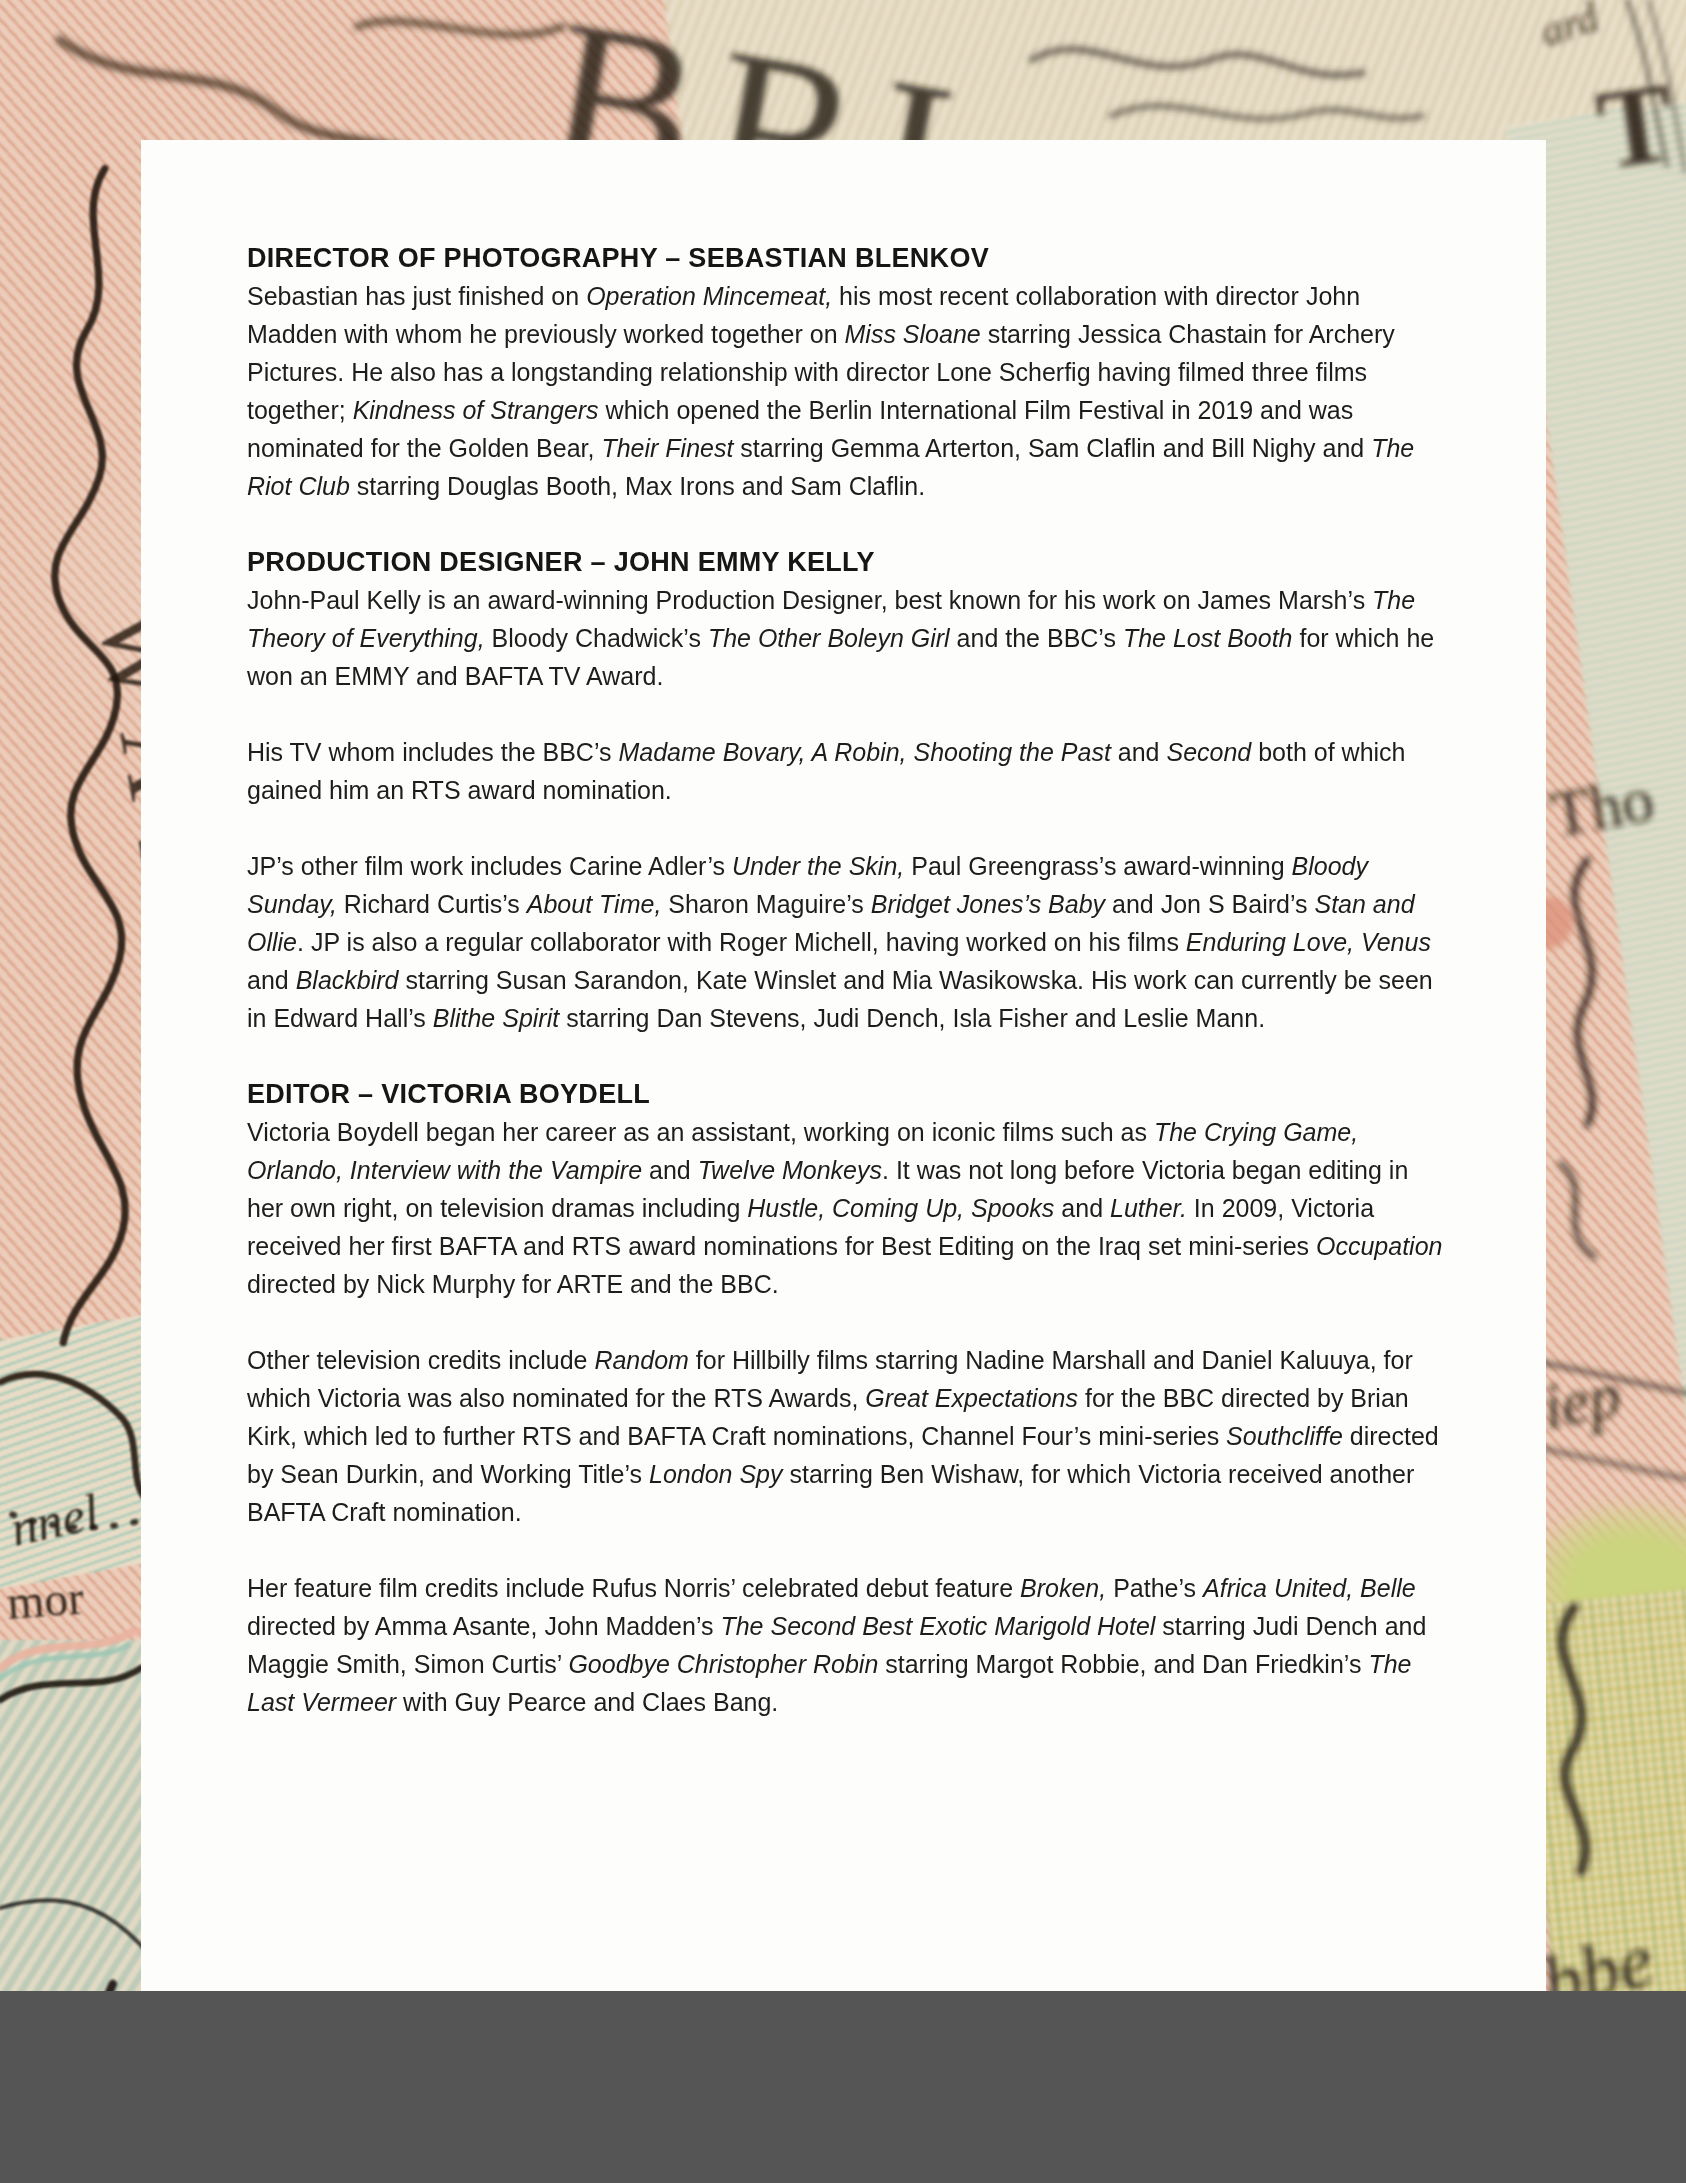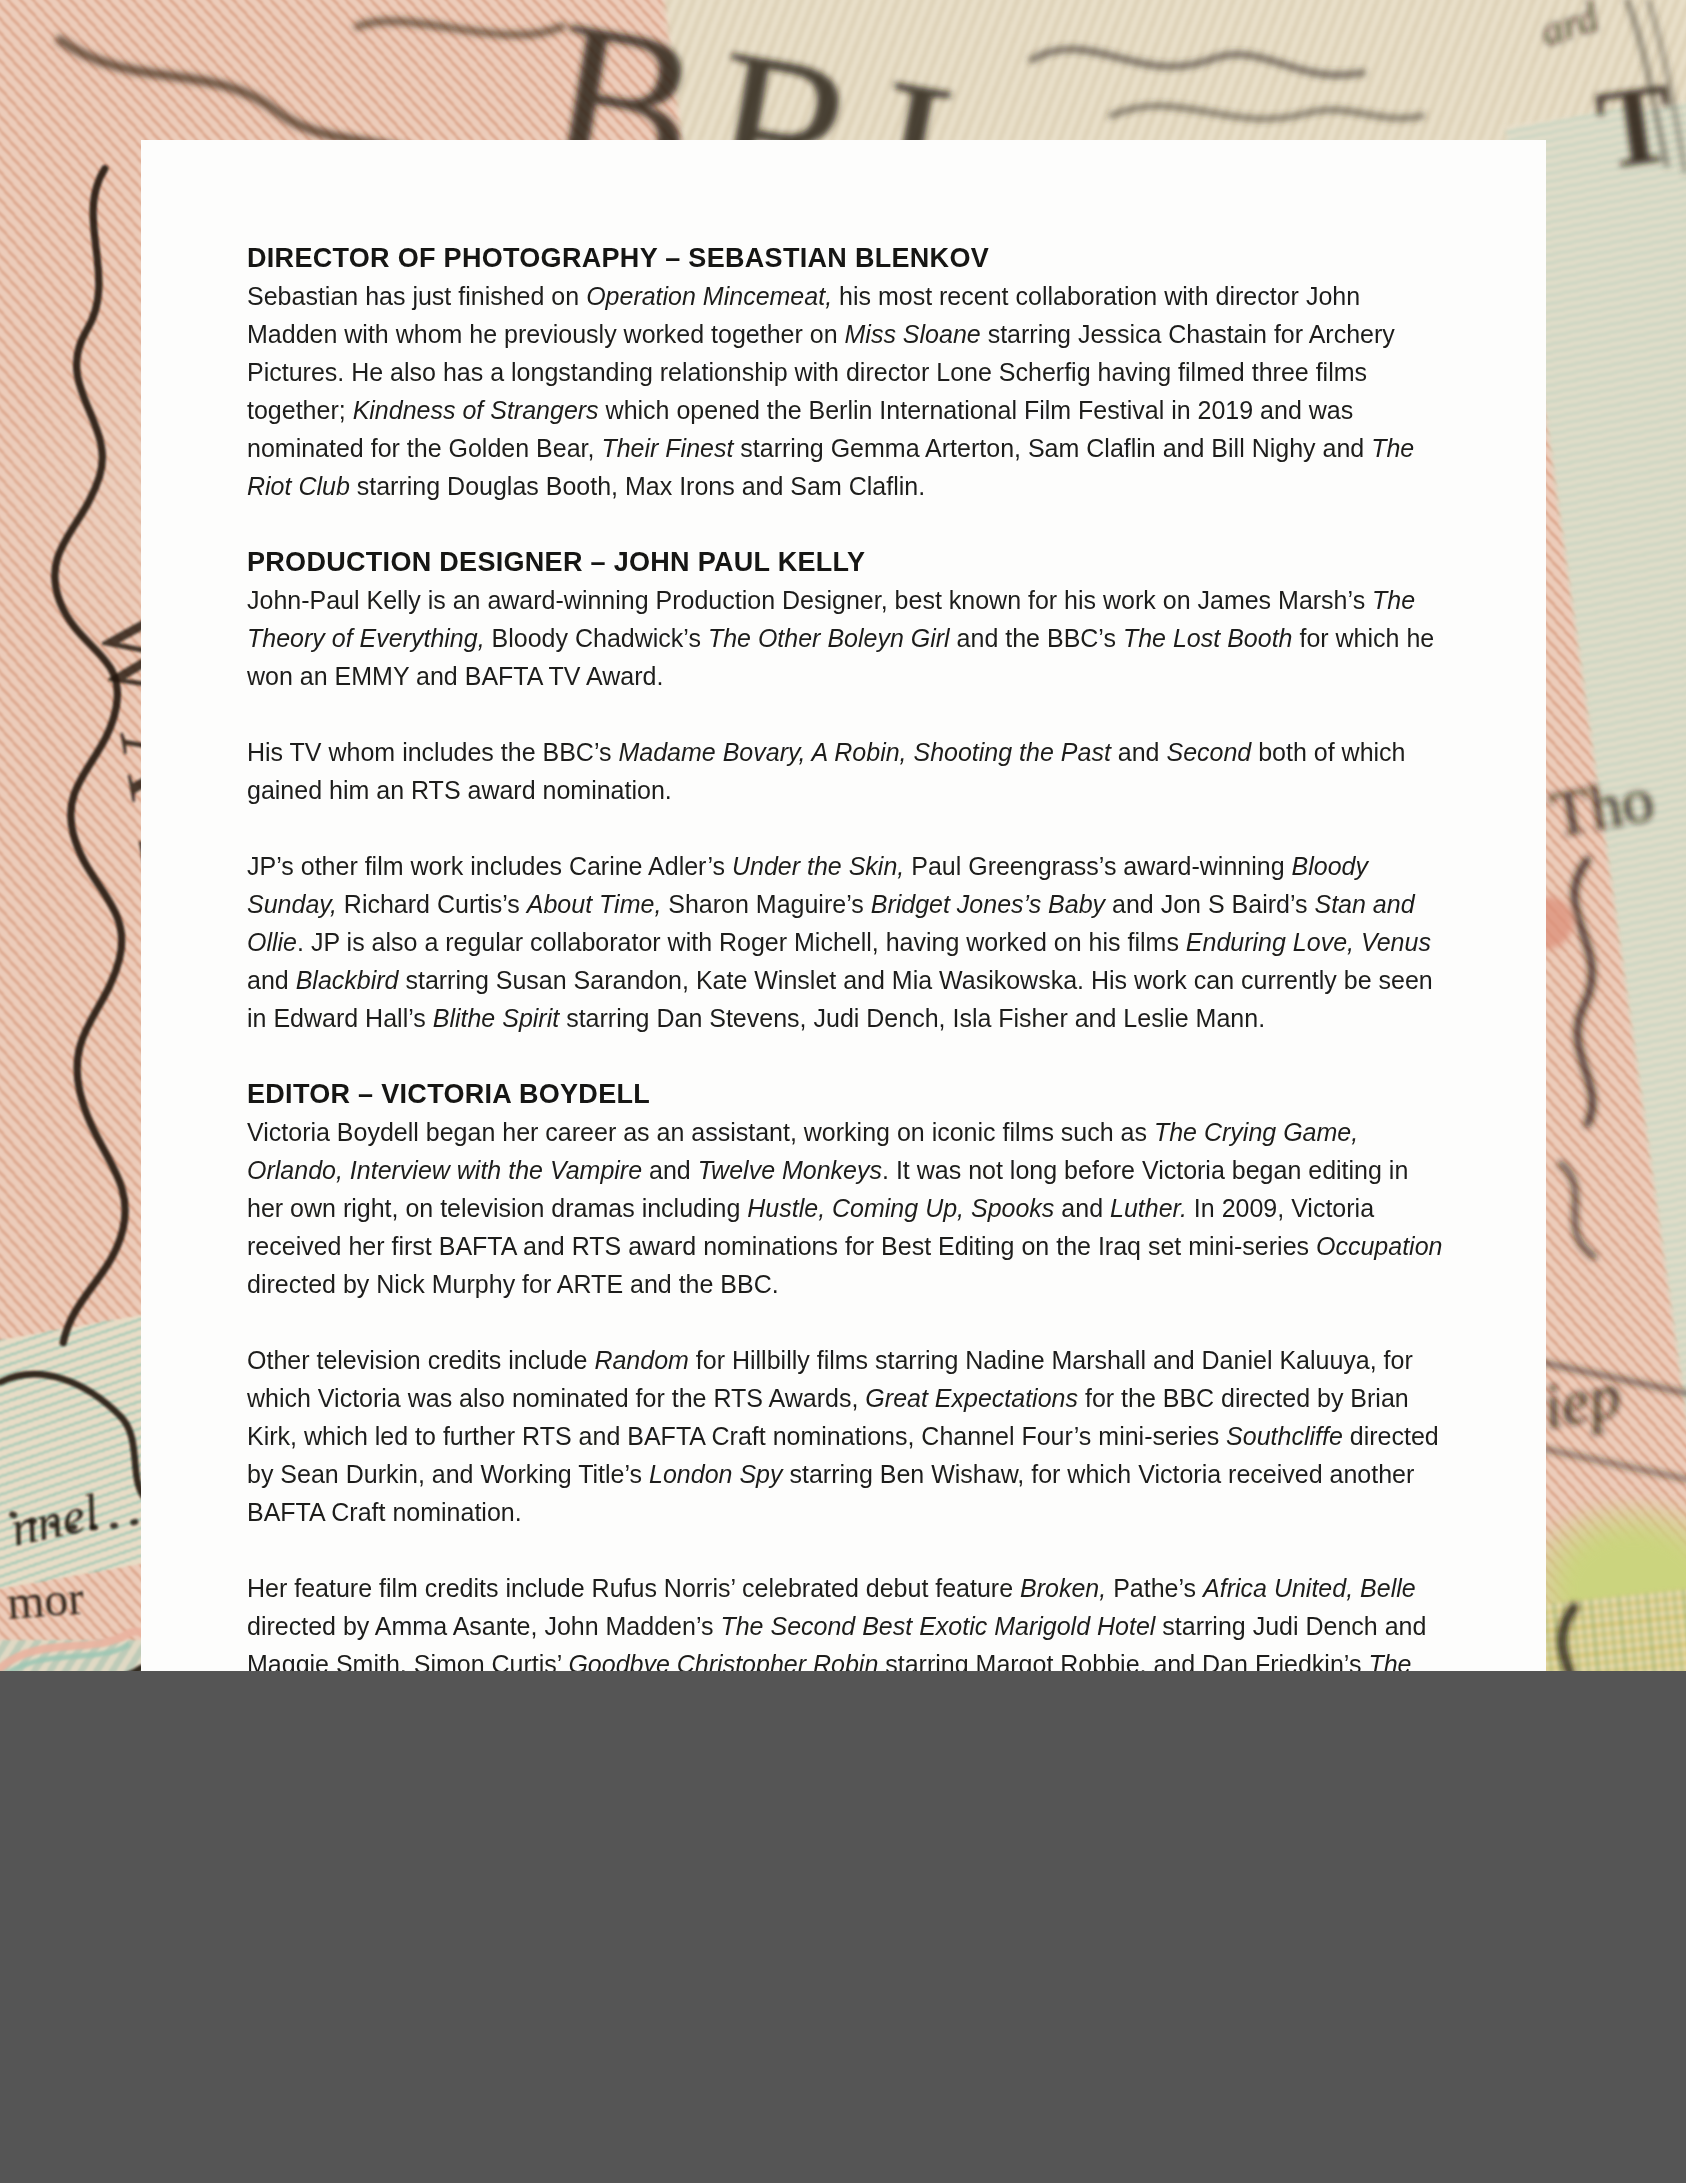--- a/index.html
+++ b/index.html
@@ -1,18 +1,18 @@
 <!DOCTYPE html>
 <html style="font-size:10.6px"><head>
 <meta charset="utf-8">
 <style>
   html,body{margin:0;padding:0;background:#555;}
   .canvas{
     position:relative;
-    width:1687px;height:1671px;
+    width:1687px;height:1991px;
     overflow:hidden;
     background:#e6c6b2;
     font-family:"Liberation Sans",sans-serif;
   }
   
   .bg{position:absolute;pointer-events:none;}
   .bg-pink{
     inset:-13.2px;
     background:
       radial-gradient(ellipse 463px 265px at 18% 30%, rgba(236,216,200,.55), rgba(236,216,200,0) 70%),
@@ -173,21 +173,21 @@
   </svg>
 
   <div class="sheet"></div>
 
   <div class="content">
       <section class="bio-section">
         <h2 class="section-heading">DIRECTOR OF PHOTOGRAPHY – SEBASTIAN BLENKOV</h2>
         <p class="bio-par"><span>Sebastian has just finished on </span><em>Operation Mincemeat,</em><span> his most recent collaboration with director John Madden with whom he previously worked together on </span><em>Miss Sloane</em><span> starring Jessica Chastain for Archery Pictures. He also has a longstanding relationship with director Lone Scherfig having filmed three films together; </span><em>Kindness of Strangers</em><span> which opened the Berlin International Film Festival in 2019 and was nominated for the Golden Bear, </span><em>Their Finest</em><span> starring Gemma Arterton, Sam Claflin and Bill Nighy and </span><em>The Riot Club</em><span> starring Douglas Booth, Max Irons and Sam Claflin.</span></p>
       </section>
       <section class="bio-section">
-        <h2 class="section-heading">PRODUCTION DESIGNER – JOHN PAUL KELLY</h2>
+        <h2 class="section-heading">PRODUCTION DESIGNER – JOHN EMMY KELLY</h2>
         <p class="bio-par"><span>John-Paul Kelly is an award-winning Production Designer, best known for his work on James Marsh’s </span><em>The Theory of Everything,</em><span> Bloody Chadwick’s </span><em>The Other Boleyn Girl</em><span> and the BBC’s </span><em>The Lost Booth</em><span> for which he won an EMMY and BAFTA TV Award.</span></p>
         <p class="bio-par"><span>His TV whom includes the BBC’s </span><em>Madame Bovary, A Robin, Shooting the Past</em><span> and </span><em>Second</em><span> both of which gained him an RTS award nomination.</span></p>
         <p class="bio-par"><span>JP’s other film work includes Carine Adler’s </span><em>Under the Skin,</em><span> Paul Greengrass’s award-winning </span><em>Bloody Sunday,</em><span> Richard Curtis’s </span><em>About Time,</em><span> Sharon Maguire’s </span><em>Bridget Jones’s Baby</em><span> and Jon S Baird’s </span><em>Stan and Ollie</em><span>. JP is also a regular collaborator with Roger Michell, having worked on his films </span><em>Enduring Love, Venus</em><span> and </span><em>Blackbird</em><span> starring Susan Sarandon, Kate Winslet and Mia Wasikowska. His work can currently be seen in Edward Hall’s </span><em>Blithe Spirit</em><span> starring Dan Stevens, Judi Dench, Isla Fisher and Leslie Mann.</span></p>
       </section>
       <section class="bio-section">
         <h2 class="section-heading">EDITOR – VICTORIA BOYDELL</h2>
         <p class="bio-par"><span>Victoria Boydell began her career as an assistant, working on iconic films such as </span><em>The Crying Game, Orlando, Interview with the Vampire</em><span> and </span><em>Twelve Monkeys</em><span>. It was not long before Victoria began editing in her own right, on television dramas including </span><em>Hustle, Coming Up, Spooks</em><span> and </span><em>Luther.</em><span> In 2009, Victoria received her first BAFTA and RTS award nominations for Best Editing on the Iraq set mini-series </span><em>Occupation</em><span> directed by Nick Murphy for ARTE and the BBC.</span></p>
         <p class="bio-par"><span>Other television credits include </span><em>Random</em><span> for Hillbilly films starring Nadine Marshall and Daniel Kaluuya, for which Victoria was also nominated for the RTS Awards, </span><em>Great Expectations</em><span> for the BBC directed by Brian Kirk, which led to further RTS and BAFTA Craft nominations, Channel Four’s mini-series </span><em>Southcliffe</em><span> directed by Sean Durkin, and Working Title’s </span><em>London Spy</em><span> starring Ben Wishaw, for which Victoria received another BAFTA Craft nomination.</span></p>
         <p class="bio-par"><span>Her feature film credits include Rufus Norris’ celebrated debut feature </span><em>Broken,</em><span> Pathe’s </span><em>Africa United, Belle</em><span> directed by Amma Asante, John Madden’s </span><em>The Second Best Exotic Marigold Hotel</em><span> starring Judi Dench and Maggie Smith, Simon Curtis’ </span><em>Goodbye Christopher Robin</em><span> starring Margot Robbie, and Dan Friedkin’s </span><em>The Last Vermeer</em><span> with Guy Pearce and Claes Bang.</span></p>
       </section>

